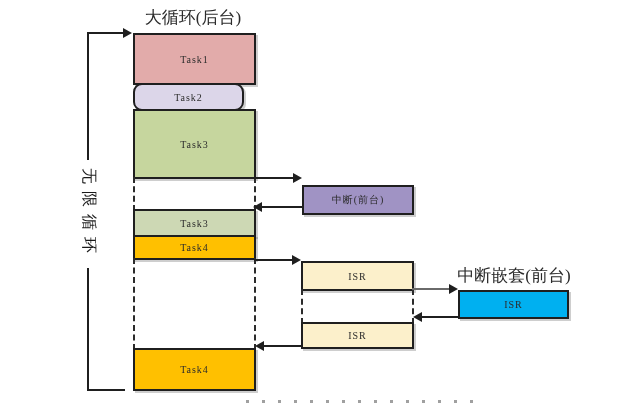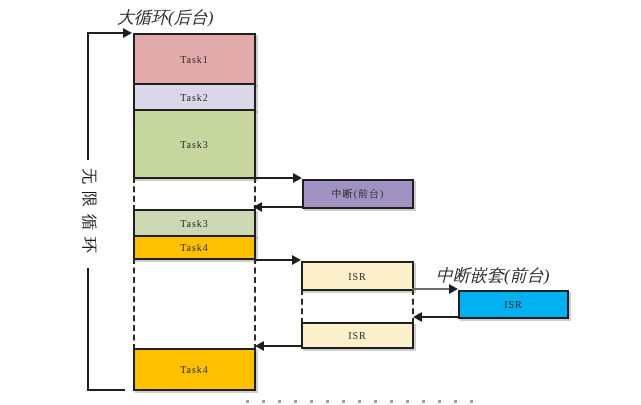--- a/index.html
+++ b/index.html
@@ -2,21 +2,21 @@
 <html><head>
 <meta charset="utf-8">
 <style>
   html,body{margin:0;padding:0;background:#fff;}
   .page{
     position:relative;width:641px;height:405px;background:#ffffff;
     font-family:"Liberation Serif","DejaVu Serif",serif;color:#2b2b2b;
     overflow:hidden;
   }
   .t{position:absolute;white-space:nowrap;}
-  .title{font-size:17px;text-align:left;font-style:italic;}
+  .title{font-size:17px;text-align:center;}
   .box{
     position:absolute;box-sizing:border-box;border:2px solid #1f1f1f;
     display:flex;align-items:center;justify-content:center;
     font-size:10px;box-shadow:2px 2px 0 rgba(125,125,125,0.38);
   }
   .box span{letter-spacing:1px;}
   .gap{
     position:absolute;box-sizing:border-box;
     border-left:2px dashed #2b2b2b;border-right:2px dashed #2b2b2b;
   }
@@ -50,41 +50,41 @@
 
   <div class="hline" style="left:87px;top:32px;width:37px;"></div>
   <div class="ah-r" style="left:123px;top:28px;"></div>
   <div class="vline" style="left:87px;top:32px;height:359px;"></div>
   <div class="hline" style="left:87px;top:389px;width:38px;"></div>
   <div class="rot">无限循环</div>
 
   <div class="box" style="left: 133px; top: 33px; width: 123px; height: 52px; background-color: rgb(226, 171, 170);">
     <span>Task1</span>
   </div>
-  <div class="box" style="left: 133px; top: 83px; width: 123px; height: 28px; background-color: rgb(220, 214, 233);">
+  <div class="box" style="left: 133px; top: 83px; width: 111px; height: 28px; background-color: rgb(220, 214, 233); border-radius: 9px;">
     <span>Task2</span>
   </div>
   <div class="box" style="left: 133px; top: 109px; width: 123px; height: 70px; background-color: rgb(198, 214, 158);">
     <span>Task3</span>
   </div>
   <div class="gap" style="left:133px;top:177px;width:123px;height:34px;"></div>
   <div class="box" style="left: 133px; top: 209px; width: 123px; height: 28px; background-color: rgb(205, 216, 180);">
     <span>Task3</span>
   </div>
   <div class="box" style="left: 133px; top: 235px; width: 123px; height: 25px; background-color: rgb(255, 192, 0);">
     <span>Task4</span>
   </div>
   <div class="gap" style="left:133px;top:258px;width:123px;height:92px;"></div>
   <div class="box" style="left: 133px; top: 348px; width: 123px; height: 43px; background-color: rgb(255, 192, 0);">
     <span>Task4</span>
   </div>
 
   <div class="hline" style="left:254px;top:177px;width:40px;"></div>
   <div class="ah-r" style="left:293px;top:173px;"></div>
-  <div class="box" style="left: 302px; top: 179px; width: 112px; height: 30px; background-color: rgb(160, 147, 196);">
+  <div class="box" style="left: 302px; top: 185px; width: 112px; height: 30px; background-color: rgb(160, 147, 196);">
     <span>中断(前台)</span>
   </div>
   <div class="hline" style="left:261px;top:206px;width:41px;"></div>
   <div class="ah-l" style="left:253px;top:202px;"></div>
 
   <div class="hline" style="left:254px;top:259px;width:40px;"></div>
   <div class="ah-r" style="left:292px;top:255px;"></div>
   <div class="box" style="left: 301px; top: 261px; width: 113px; height: 30px; background-color: rgb(252, 240, 203);">
     <span>ISR</span>
   </div>

